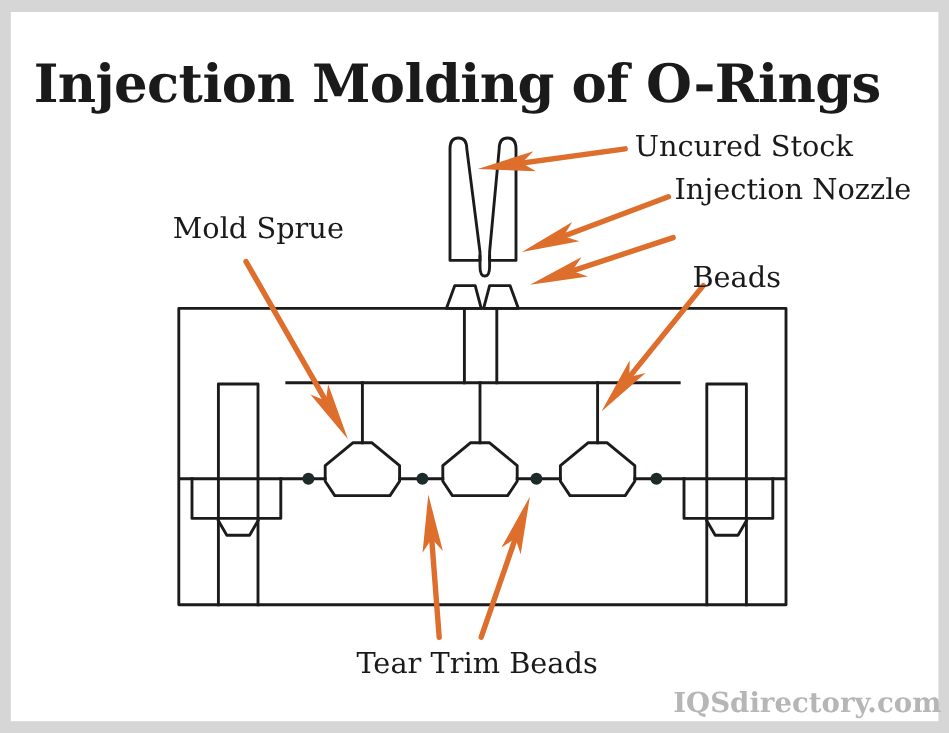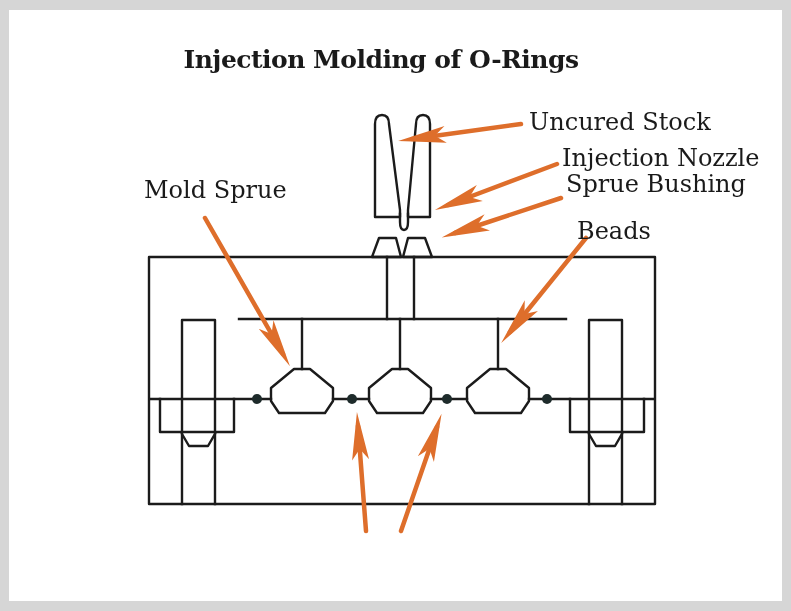--- a/index.html
+++ b/index.html
@@ -13,21 +13,21 @@
     background:var(--canvas,#ffffff);
   }
   svg.diagram{position:absolute;left:0;top:0;width:791px;height:611px;}
   .ln{stroke:var(--diagram-line,#1b1b1b);stroke-width:2.4;fill:none;
       stroke-linejoin:round;stroke-linecap:square;}
   .bead{fill:var(--bead-dot,#1e2b2b);stroke:none;}
   .arrow{stroke:var(--accent-arrow,#de6e2b);stroke-width:4.5;fill:none;stroke-linecap:round;}
   #ah path{fill:var(--accent-arrow,#de6e2b);}
   .page-title{
     position:absolute;left:372px;top:36px;transform:translateX(-50%);
-    font-size:25px;font-weight:700;letter-spacing:-0.5px;white-space:nowrap;
+    font-size:44px;font-weight:700;letter-spacing:-0.5px;white-space:nowrap;
     color:var(--title-text,#1a1a1a);line-height:1.15;
   }
   .lbl{
     position:absolute;font-size:24px;font-weight:400;line-height:1;
     white-space:nowrap;color:var(--title-text,#1a1a1a);
   }
   .lbl-mold-cavity{left:135px;top:168px;}
   .lbl-uncured-stock{left:520px;top:100px;}
   .lbl-injection-nozzle{left:553px;top:136px;}
   .lbl-sprue-bushing{left:557px;top:162px;}
@@ -101,16 +101,17 @@
     <line class="arrow" x1="196" y1="208" x2="274" y2="344" marker-end="url(#ah)"></line>
     <line class="arrow" x1="357" y1="521" x2="349" y2="416" marker-end="url(#ah)"></line>
     <line class="arrow" x1="392" y1="521" x2="428" y2="417" marker-end="url(#ah)"></line>
   </svg>
 
   <div class="page-title">Injection Molding of O-Rings</div>
 
   <div class="lbl lbl-mold-cavity">Mold Sprue</div>
   <div class="lbl lbl-uncured-stock">Uncured Stock</div>
   <div class="lbl lbl-injection-nozzle">Injection Nozzle</div>
-  <div class="lbl lbl-sprue-bushing">Sprue Bushing</div>
   <div class="lbl lbl-sprue">Beads</div>
+  <div class="lbl lbl-tear-trim-beads">Tear Trim Beads</div>
 
+  <div class="watermark">IQSdirectory.com</div>
 </div>
 
 </body></html>

